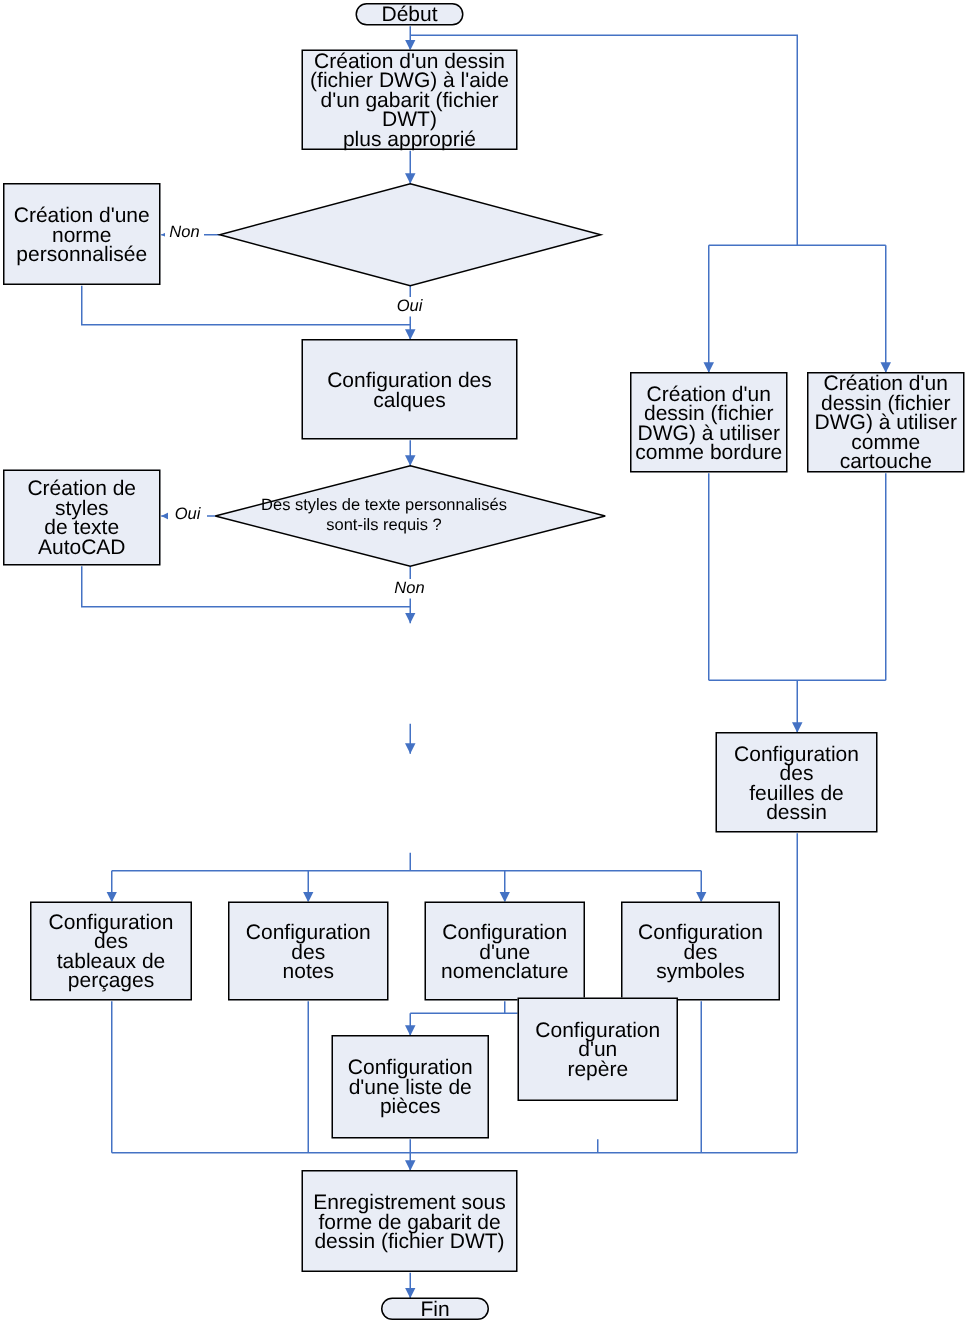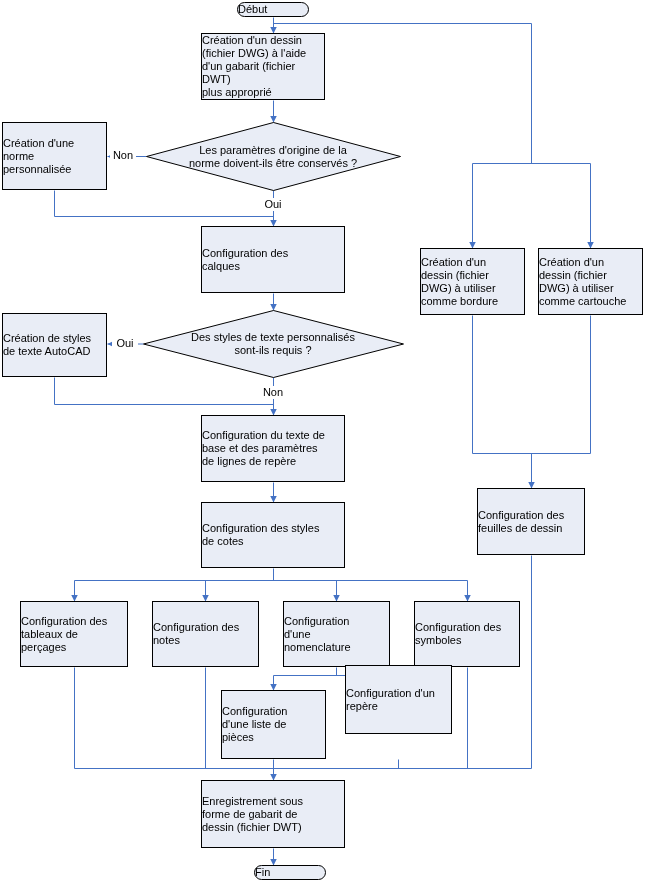--- a/index.html
+++ b/index.html
@@ -9,32 +9,32 @@
   html,body{background:var(--bg)}
   body{font-family:"Liberation Sans",sans-serif;color:var(--text)}
   .canvas{position:relative;width:645px;height:885px;background:var(--bg);overflow:hidden}
   .wires{position:absolute;left:0;top:0}
   .wire{fill:none;stroke:var(--line);stroke-width:1}
   #arrowhead path{fill:var(--line);stroke:none}
   .diamond{fill:var(--fill);stroke:var(--stroke);stroke-width:1}
   .node{
     position:absolute;background:var(--fill);border:1px solid var(--stroke);
     display:flex;align-items:center;justify-content:center;
-    font-size:11px;line-height:13px;color:var(--text);
+    font-size:14px;line-height:13px;text-align:center;color:var(--text);
   }
   .node span{white-space:pre-line;display:block;width:100%}
   .terminator{border-radius:8px}
   .dtext{
     position:absolute;display:flex;align-items:center;justify-content:center;
     font-size:11px;line-height:13px;text-align:center;color:var(--text);
   }
   .dtext span{white-space:pre-line;display:block;width:100%}
   .elabel{
     position:absolute;font-size:11px;line-height:13px;text-align:center;
-    background:var(--bg);color:var(--text);
+    background:var(--bg);color:var(--text);font-style:italic;
   }
 </style>
 </head>
 <body>
 
 <div class="canvas">
 
   <svg class="wires" width="645" height="885" viewBox="0 0 645 885">
     <defs>
       <marker id="arrowhead" markerWidth="8" markerHeight="8" refX="7" refY="3.5" orient="auto">
@@ -87,60 +87,47 @@
     </g>
   </svg>
 
   <div class="node terminator" style="left:237px;top:2px;width:72px;height:15px">
     <span>Début</span>
   </div>
   <div class="node terminator" style="left:254px;top:865px;width:72px;height:15px">
     <span>Fin</span>
   </div>
 
-  <div class="node" style="left:201px;top:33px;width:124px;height:67px">
+  <div class="node" style="left:201px;top:33px;width:144px;height:67px">
     <span>Création d'un dessin
 (fichier DWG) à l'aide
 d'un gabarit (fichier DWT)
 plus approprié</span>
   </div>
   <div class="node" style="left:201px;top:226px;width:144px;height:67px">
     <span>Configuration des
 calques</span>
-  </div>
-  <div class="node" style="left:201px;top:415px;width:144px;height:67px">
-    <span>Configuration du texte de
-base et des paramètres
-de lignes de repère</span>
-  </div>
-  <div class="node" style="left:201px;top:502px;width:144px;height:66px">
-    <span>Configuration des styles
-de cotes</span>
   </div>
   <div class="node" style="left:201px;top:780px;width:144px;height:68px">
     <span>Enregistrement sous
 forme de gabarit de
 dessin (fichier DWT)</span>
   </div>
 
   <div class="node" style="left:2px;top:122px;width:105px;height:68px">
     <span>Création d'une
 norme
 personnalisée</span>
   </div>
   <div class="node" style="left:2px;top:313px;width:105px;height:64px">
     <span>Création de styles
 de texte AutoCAD</span>
   </div>
 
-  <div class="dtext" style="left:153px;top:143px;width:240px;height:27px">
-    <span>Les paramètres d'origine de la
-norme doivent-ils être conservés ?</span>
-  </div>
-  <div class="dtext" style="left:148px;top:330px;width:250px;height:27px">
+  <div class="dtext" style="left:131px;top:330px;width:250px;height:27px">
     <span>Des styles de texte personnalisés
 sont-ils requis ?</span>
   </div>
 
   <div class="elabel" style="left:110px;top:149px;width:26px">Non</div>
   <div class="elabel" style="left:259px;top:198px;width:28px">Oui</div>
   <div class="elabel" style="left:112px;top:337px;width:26px">Oui</div>
   <div class="elabel" style="left:259px;top:386px;width:28px">Non</div>
 
   <div class="node" style="left:20px;top:601px;width:108px;height:66px">

